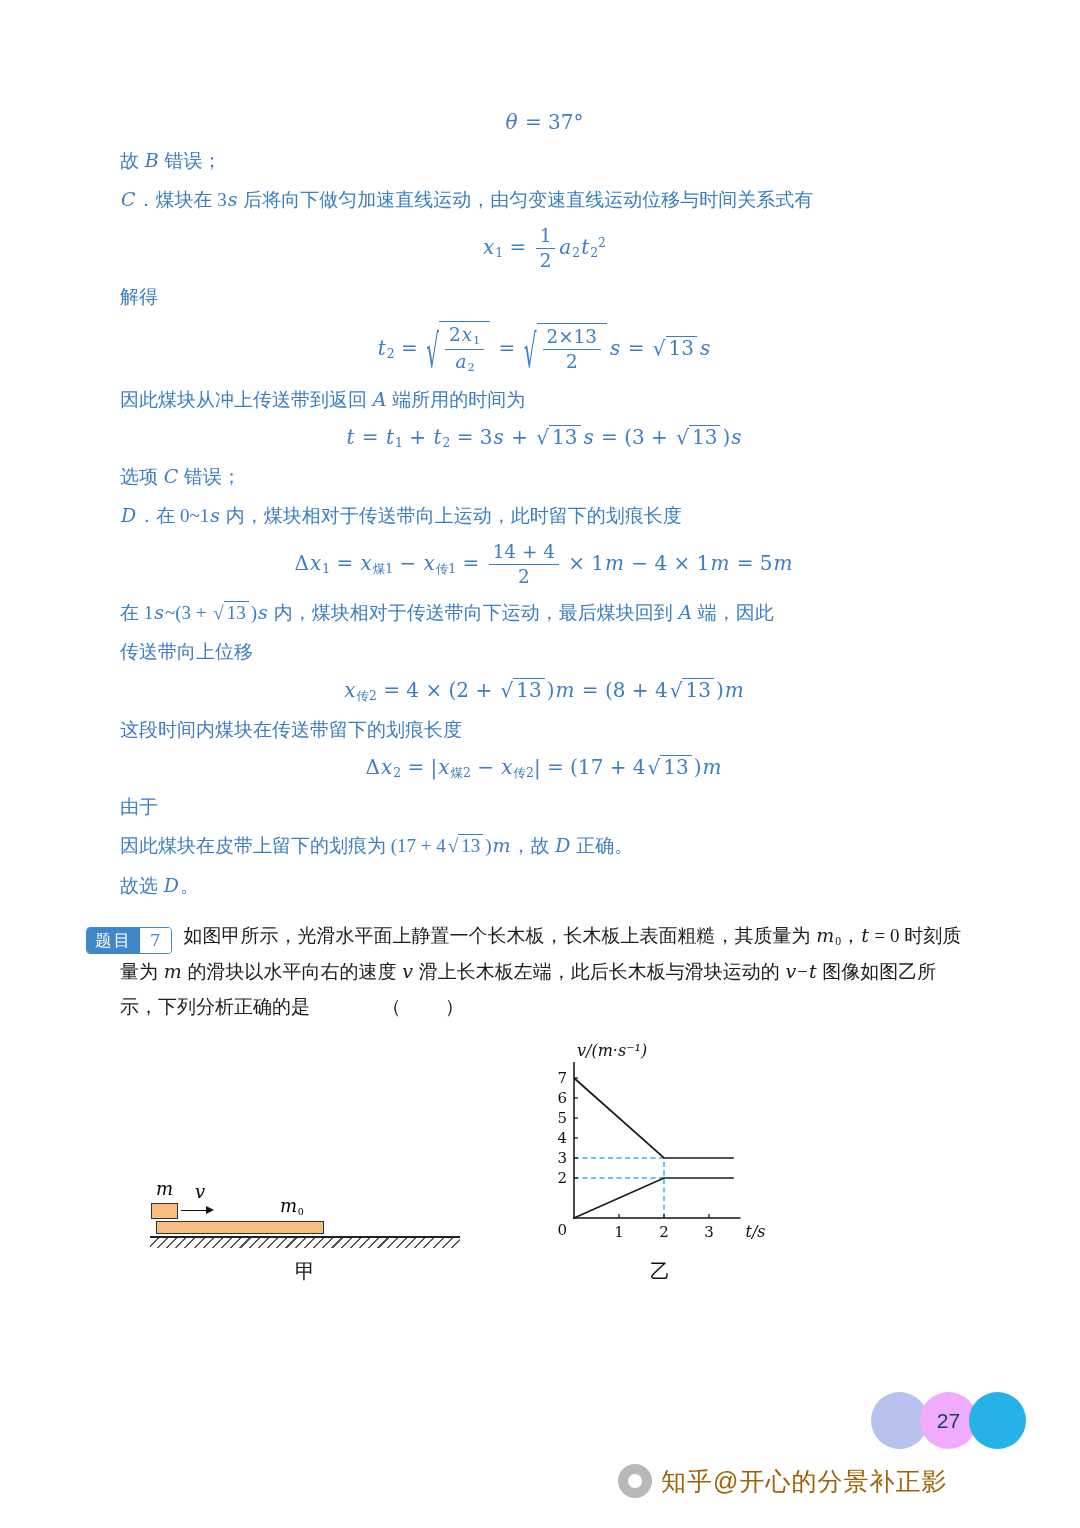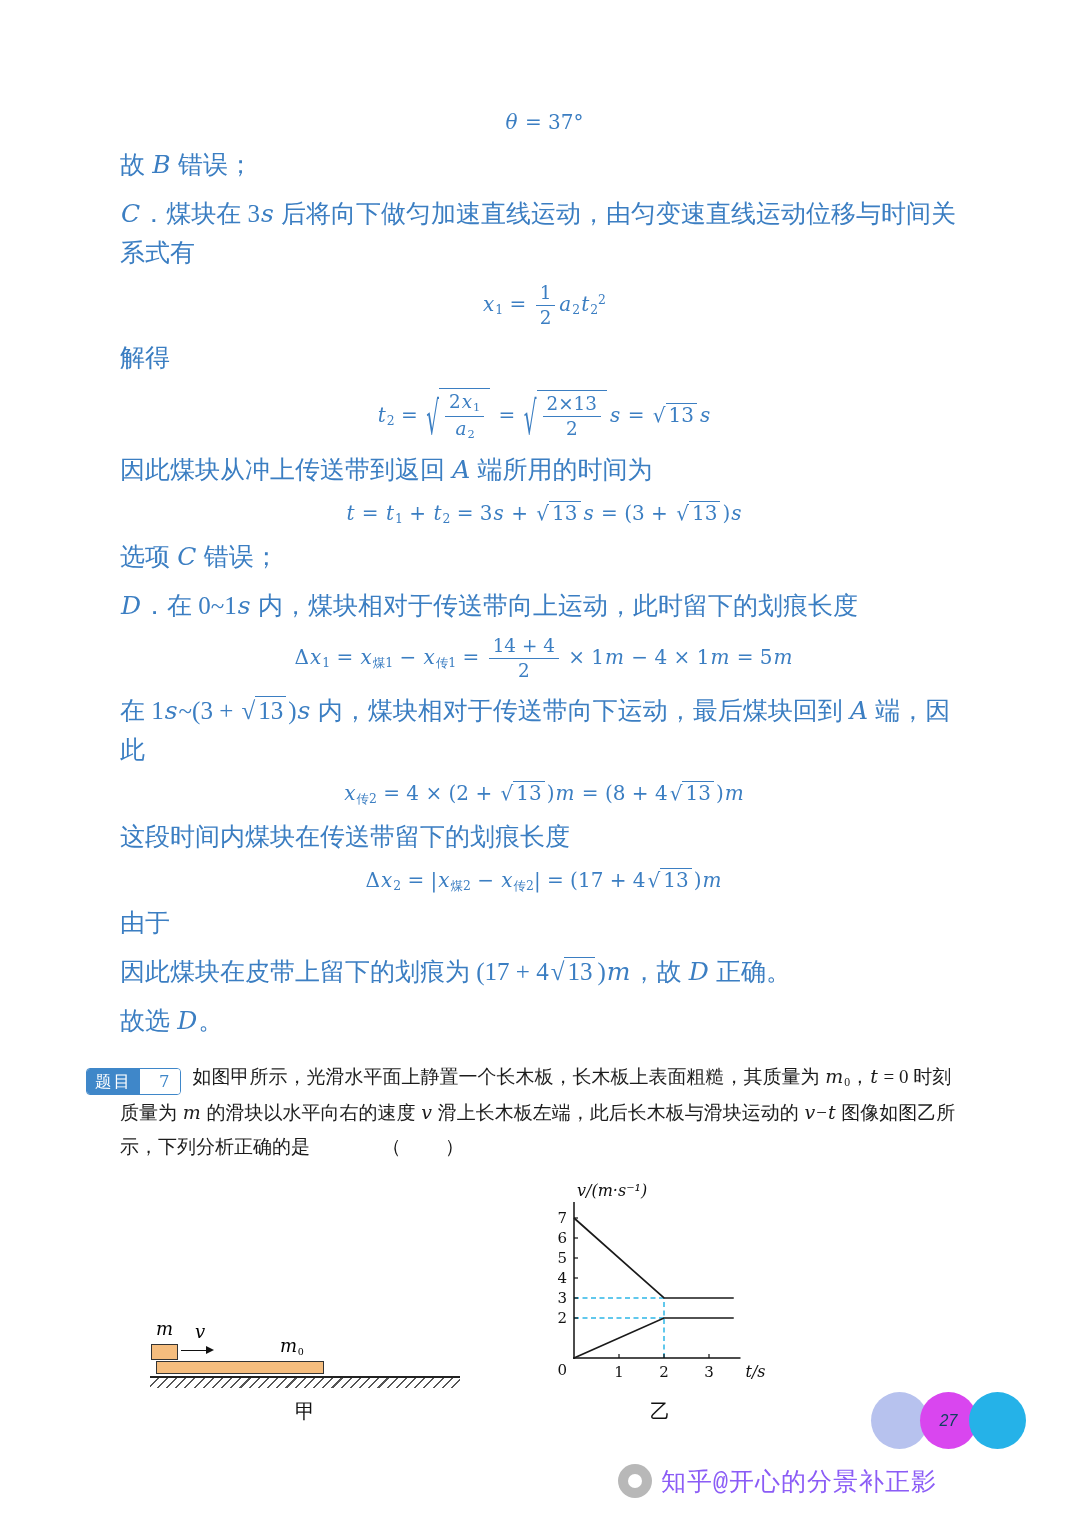--- a/index.html
+++ b/index.html
@@ -9,21 +9,21 @@
   }
   *{margin:0;padding:0;box-sizing:border-box;}
   html,body{background:#ffffff;}
   body{
     width:1080px;height:1528px;position:relative;overflow:hidden;
     font-family:"Liberation Serif","DejaVu Serif",serif;
   }
   .content{padding:100px 112px 0 120px;}
 
   
-  .para{color:var(--blue);font-size:25px;line-height:1.55;margin:10px 0;}
+  .para{color:var(--blue);font-size:19px;line-height:1.55;margin:10px 0;}
   .eq{color:var(--blue);font-size:20px;line-height:1.35;margin:9px 0;text-align:center;
       font-family:"DejaVu Serif",serif;}
   .mvar{font-family:"DejaVu Serif",serif;font-style:italic;padding:0 1px;}
   sub{font-size:0.62em;vertical-align:-0.25em;}
   sup{font-size:0.62em;vertical-align:0.55em;}
 
   
   .frac{display:inline-flex;flex-direction:column;align-items:center;vertical-align:middle;
         margin:0 3px;font-size:0.92em;line-height:1.2;}
   .frac .fnum{padding:0 4px 1px;border-bottom:1.3px solid currentColor;}
@@ -32,21 +32,21 @@
   .sqrt .rad{font-style:normal;line-height:1;}
   .sqrt .sbody{border-top:1.4px solid currentColor;padding:0 3px;line-height:1.15;}
   .sqrt.tall .rad{position:relative;top:-0.5em;transform:scaleY(2.3);transform-origin:50% 0%;}
   .sqrt.tall .sbody{padding-top:2px;text-align:center;}
 
   
   .problem{margin-top:18px;color:var(--ink);font-size:19px;line-height:1.8;}
   .badge{display:inline-flex;vertical-align:-4px;margin-left:-34px;margin-right:12px;
          height:27px;font-size:16.5px;border-radius:4px;overflow:hidden;
          border:1px solid var(--badge-blue);
-         font-family:"Liberation Sans",sans-serif;gap:9px;}
+         font-family:"Liberation Sans",sans-serif;}
   .badge-label{background:var(--badge-blue);color:#fff;display:flex;align-items:center;
                padding:0 8px;letter-spacing:2px;}
   .badge-num{background:#ffffff;color:var(--badge-blue);display:flex;align-items:center;
              padding:0 10px;font-family:"DejaVu Serif",serif;}
   .answer-blank{margin-left:72px;letter-spacing:2px;}
 
   
   .figures{display:flex;align-items:flex-end;margin-top:18px;}
   .fig-jia{margin-left:30px;width:310px;}
   .jia-scene{position:relative;height:76px;}
@@ -63,30 +63,30 @@
                     border-left:8px solid #111;border-top:4px solid transparent;border-bottom:4px solid transparent;}
   .jia-m0{position:absolute;left:129px;bottom:31px;font-size:18px;}
   .fig-caption{text-align:center;margin-top:10px;font-size:20px;color:#111;}
   .fig-yi{margin-left:80px;width:240px;}
   #vt-chart text{font-family:"DejaVu Serif",serif;}
 
   
   .footer-circles{position:absolute;top:1392px;right:54px;display:flex;align-items:center;}
   .circle{width:57px;height:57px;border-radius:50%;display:flex;align-items:center;justify-content:center;}
   .c1{background:#b7c2ee;}
-  .c2{background:#d946ef;margin-left:-8px;color:#11425f;font-size:16px;
-      font-family:"Liberation Sans",sans-serif;font-style:italic;}
+  .c2{background:#f0abfc;margin-left:-8px;color:#11425f;font-size:21px;
+      font-family:"Liberation Sans",sans-serif;}
   .c3{background:#25b2e8;margin-left:-8px;}
 
   
   .watermark{position:absolute;left:618px;top:1464px;display:flex;align-items:center;gap:9px;}
   .wm-logo{width:34px;height:34px;border-radius:50%;background:#b8b8b8;position:relative;flex:none;}
   .wm-logo::after{content:"";position:absolute;left:10px;top:10px;width:14px;height:14px;border-radius:50%;background:#fff;}
-  .wm-text{color:#8b5cf6;font-size:25px;letter-spacing:1px;white-space:nowrap;
-           font-family:Liberation Mono, monospace;text-align:right;}
+  .wm-text{color:#a16207;font-size:25px;letter-spacing:1px;white-space:nowrap;
+           font-family:Liberation Sans, sans-serif;text-align:right;}
 </style>
 </head>
 <body>
 
 <div class="content">
 
   <div class="eq"><i class="mvar">θ</i> = 37°</div>
   <p class="para">故 <i class="mvar">B</i> 错误；</p>
   <p class="para"><i class="mvar">C</i>．煤块在 3<i class="mvar">s</i> 后将向下做匀加速直线运动，由匀变速直线运动位移与时间关系式有</p>
   <div class="eq"><i class="mvar">x</i><sub>1</sub> = <span class="frac">
@@ -121,20 +121,21 @@
   <p class="para">选项 <i class="mvar">C</i> 错误；</p>
   <p class="para"><i class="mvar">D</i>．在 0~1<i class="mvar">s</i> 内，煤块相对于传送带向上运动，此时留下的划痕长度</p>
   <div class="eq">Δ<i class="mvar">x</i><sub>1</sub> = <i class="mvar">x</i><sub>煤1</sub> − <i class="mvar">x</i><sub>传1</sub> = <span class="frac">
         <span class="fnum">14 + 4</span>
         <span class="fden">2</span>
       </span> × 1<i class="mvar">m</i> − 4 × 1<i class="mvar">m</i> = 5<i class="mvar">m</i></div>
   <p class="para">在 1<i class="mvar">s</i>~(3 + <span class="sqrt">
         <span class="rad">√</span>
         <span class="sbody">13</span>
       </span>)<i class="mvar">s</i> 内，煤块相对于传送带向下运动，最后煤块回到 <i class="mvar">A</i> 端，因此</p>
+  <p class="para">传送带向上位移</p>
   <div class="eq"><i class="mvar">x</i><sub>传2</sub> = 4 × (2 + <span class="sqrt">
         <span class="rad">√</span>
         <span class="sbody">13</span>
       </span>)<i class="mvar">m</i> = (8 + 4<span class="sqrt">
         <span class="rad">√</span>
         <span class="sbody">13</span>
       </span>)<i class="mvar">m</i></div>
   <p class="para">这段时间内煤块在传送带留下的划痕长度</p>
   <div class="eq">Δ<i class="mvar">x</i><sub>2</sub> = |<i class="mvar">x</i><sub>煤2</sub> − <i class="mvar">x</i><sub>传2</sub>| = (17 + 4<span class="sqrt">
         <span class="rad">√</span>

